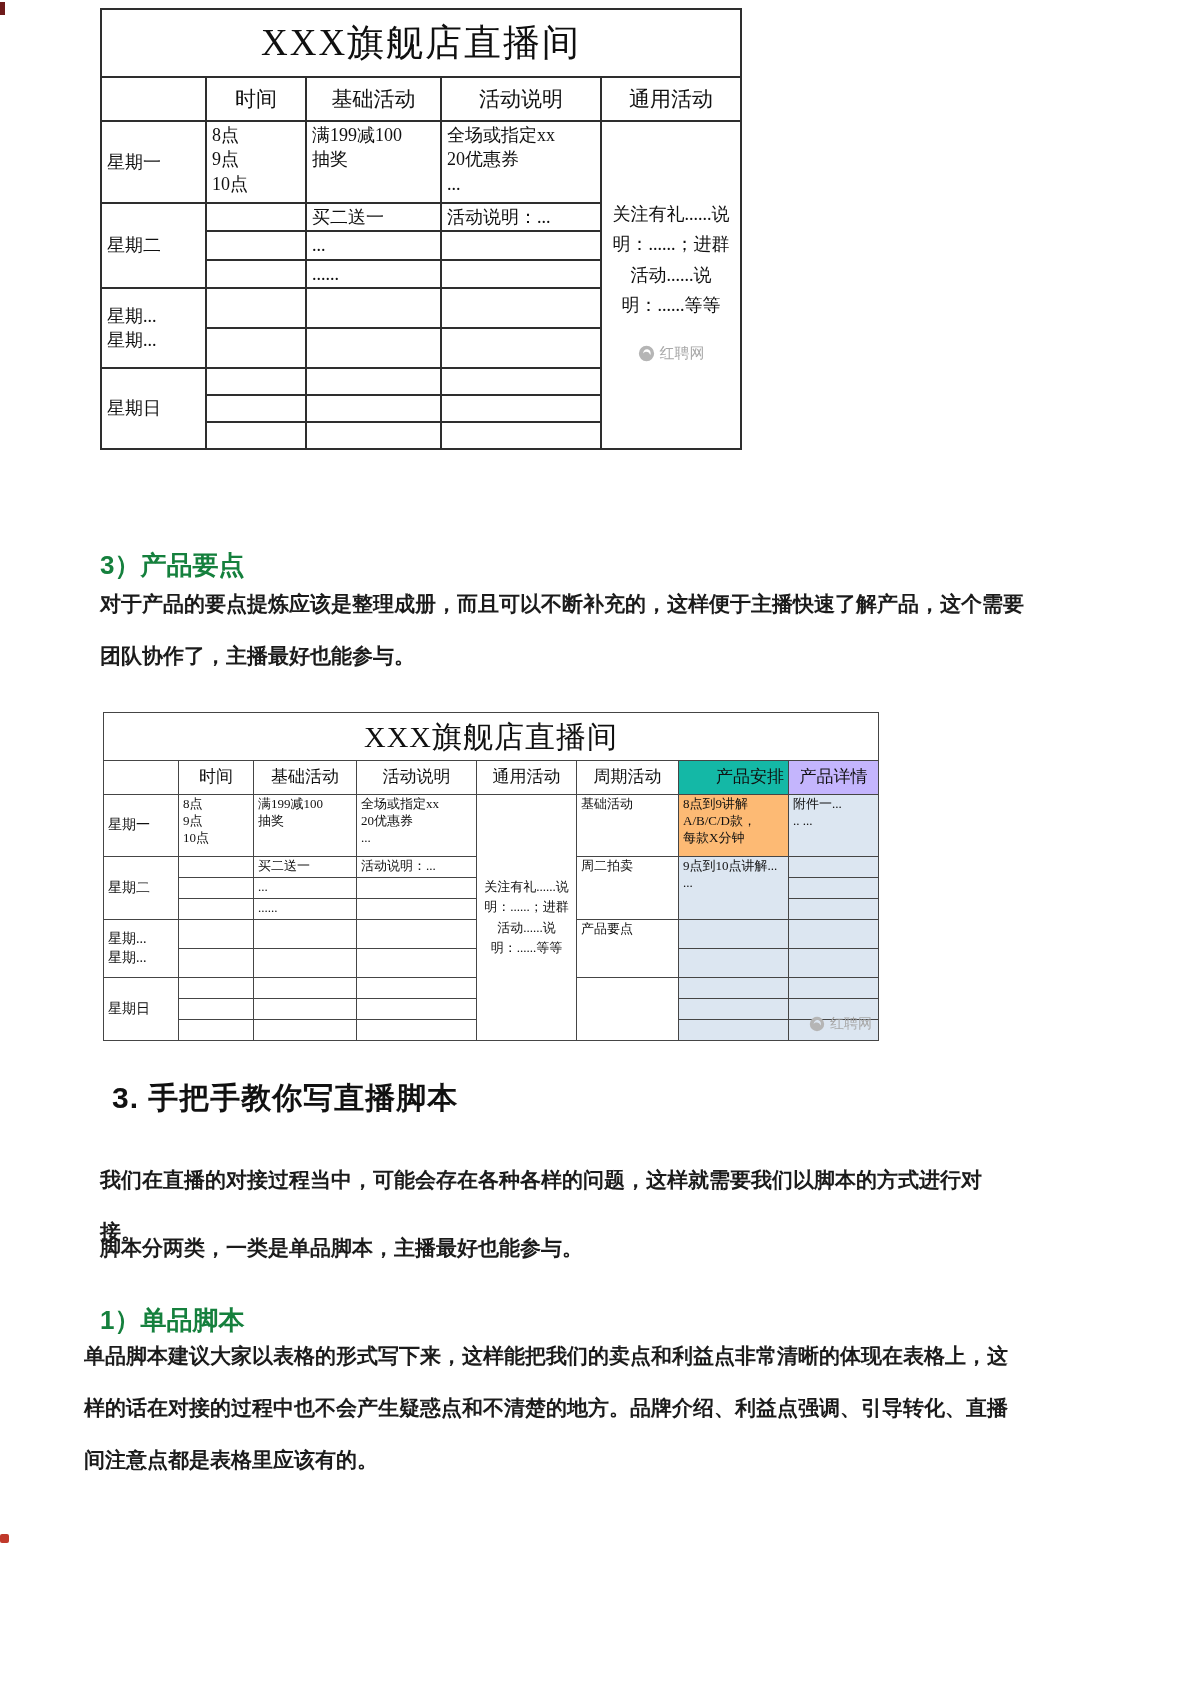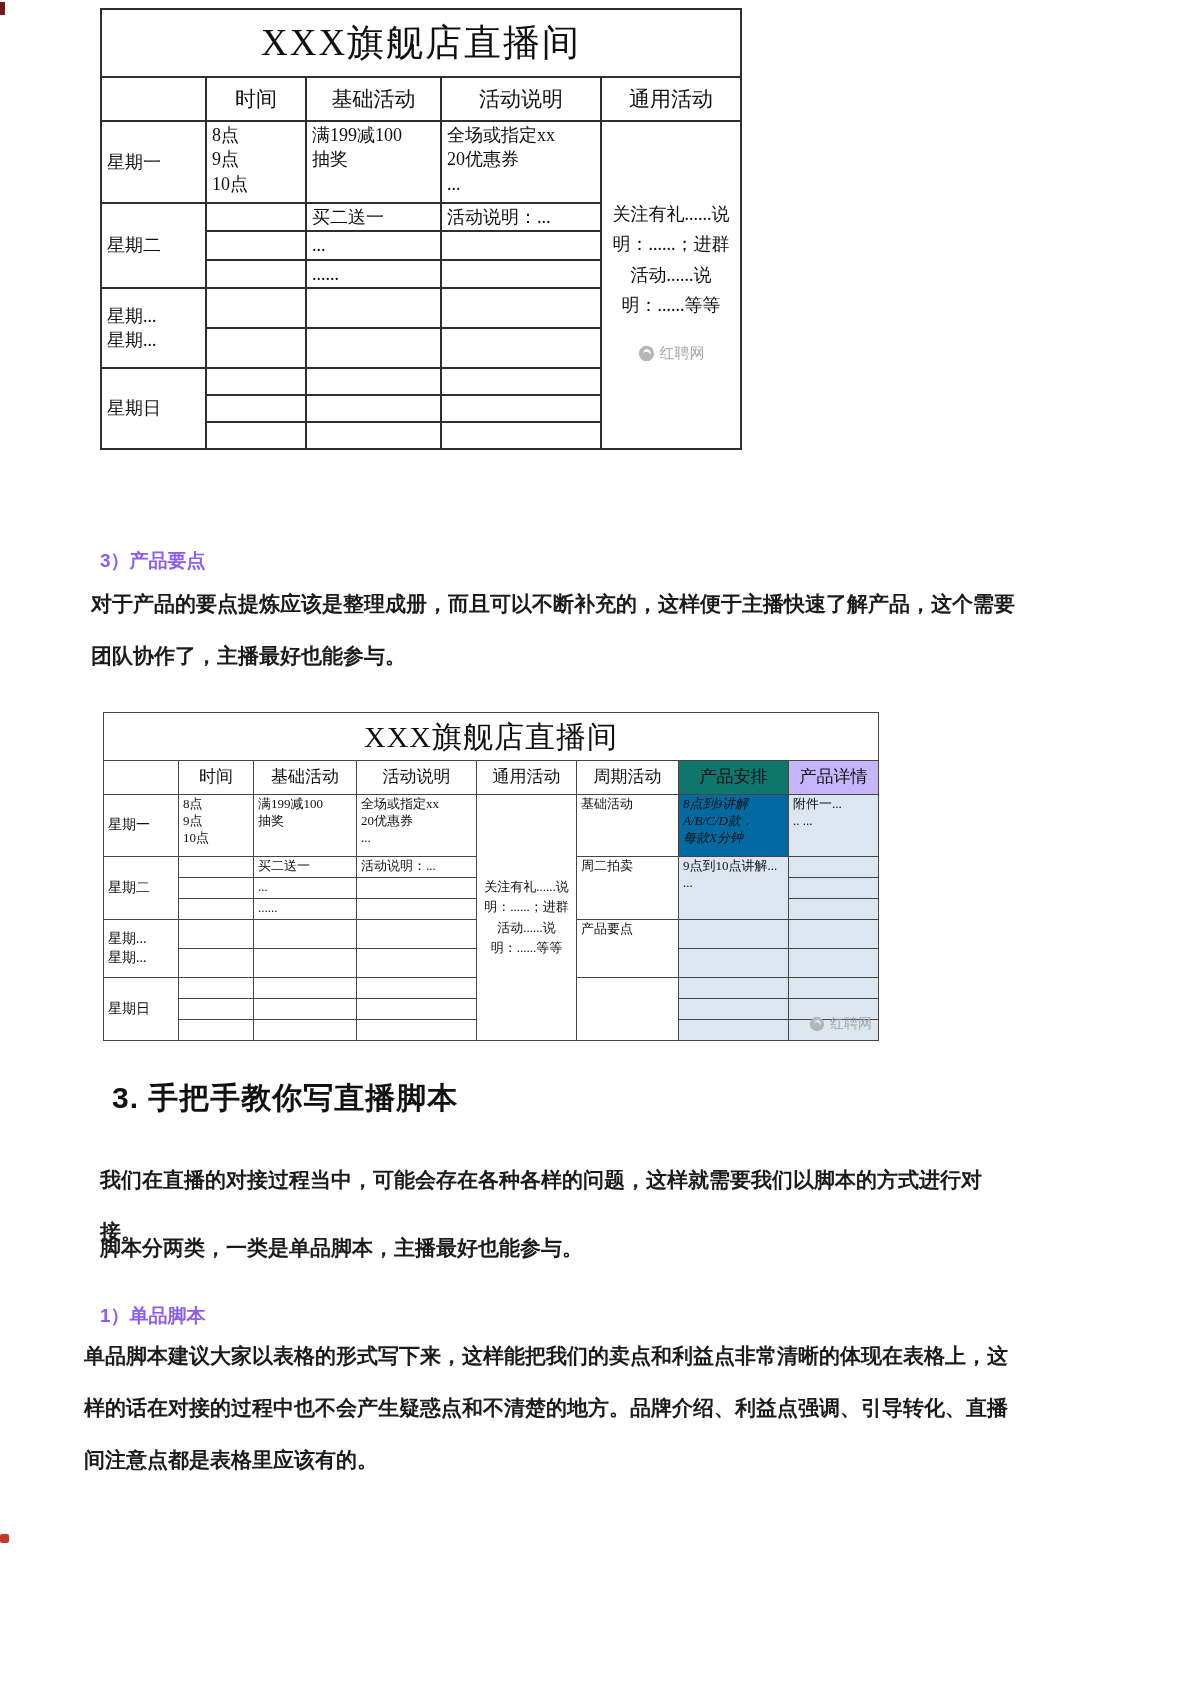--- a/index.html
+++ b/index.html
@@ -20,25 +20,25 @@
   #table1 td.day{vertical-align:middle}
   #table1 td.general-cell{padding:0;vertical-align:top}
   .general-inner{display:flex;flex-direction:column;align-items:center;justify-content:center;height:318px;text-align:center}
   .gtext{font-size:18px;line-height:1.7;padding:0 6px}
   .wm{display:flex;align-items:center;gap:5px;margin-top:22px;color:#a8a8a8;font-size:15px;
       font-family:"Liberation Sans",sans-serif}
   tr.t1-title{height:68px} tr.t1-hdr{height:44px} tr.t1-mon{height:82px}
   tr.t1-sub{height:27px} tr.t1-mid{height:40px}
 
   
-  .h-small{font-size:19px;font-weight:700;color:#8b5cf6}
+  .h-small{font-size:26px;font-weight:700;color:#15803d}
   .body-text{font-size:21px;font-weight:600;line-height:52px;color:#1b1b1b}
   .h-big{font-size:30px;font-weight:700;color:#111;letter-spacing:1px}
   #sec-product-heading{left:100px;top:548px}
-  #sec-product-body{left:91px;top:578px;width:928px}
+  #sec-product-body{left:100px;top:578px;width:928px}
   #script-heading{left:112px;top:1078px}
   #p1{left:100px;top:1154px;width:918px}
   #p2{left:100px;top:1222px;width:918px}
   #sub1-heading{left:100px;top:1303px}
   #sub1-body{left:84px;top:1330px;width:930px}
 
   
   #t2wrap{left:103px;top:712px;width:775px;height:328px}
   #table2{width:775px}
   #table2 td{border:1px solid #454545;padding:1px 4px;vertical-align:top;
@@ -170,36 +170,36 @@
   <tr class="t2-title">
     <td colspan="8" class="title-cell">XXX旗舰店直播间</td>
   </tr>
   <tr class="t2-hdr hdr">
     <td></td>
     <td>时间</td>
     <td>基础活动</td>
     <td>活动说明</td>
     <td>通用活动</td>
     <td>周期活动</td>
-    <td class="blue" style="background: #0f766e;">产品安排</td>
+    <td class="blue" style="background: #14b8a6; text-align: right;">产品安排</td>
     <td class="blue" style="background: #c4b5fd;">产品详情</td>
   </tr>
   <tr class="t2-mon">
     <td class="day">星期一</td>
     <td class="pre">8点
 9点
 10点</td>
     <td class="pre">满199减100
 抽奖</td>
     <td class="pre">全场或指定xx
 20优惠券
 ...</td>
     <td class="general-cell" rowspan="9">关注有礼......说明：......；进群活动......说明：......等等</td>
     <td>基础活动</td>
-    <td class="blue pre" style="background: #0369a1; font-style: italic;">8点到9讲解
+    <td class="blue pre" style="background: #fdba74;">8点到9讲解
 A/B/C/D款，
 每款X分钟</td>
     <td class="blue pre" style="background: rgb(220, 230, 241);">附件一...
 .. ...</td>
   </tr>
   <tr class="t2-sub">
     <td class="day" rowspan="3">星期二</td>
     <td></td>
     <td>买二送一</td>
     <td>活动说明：...</td>

